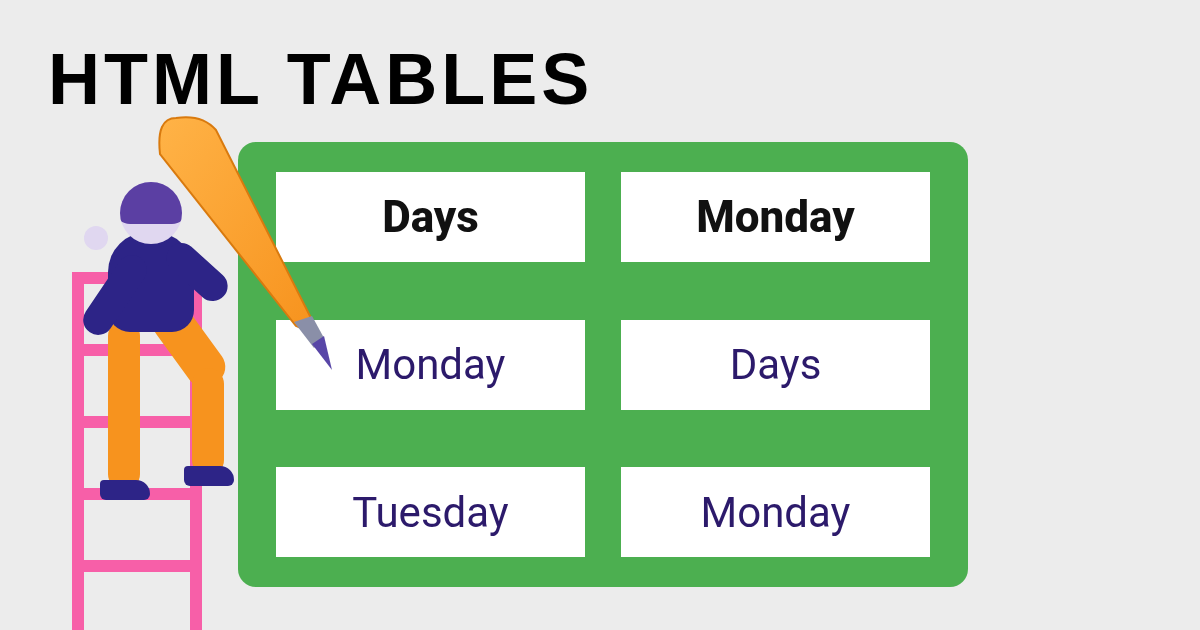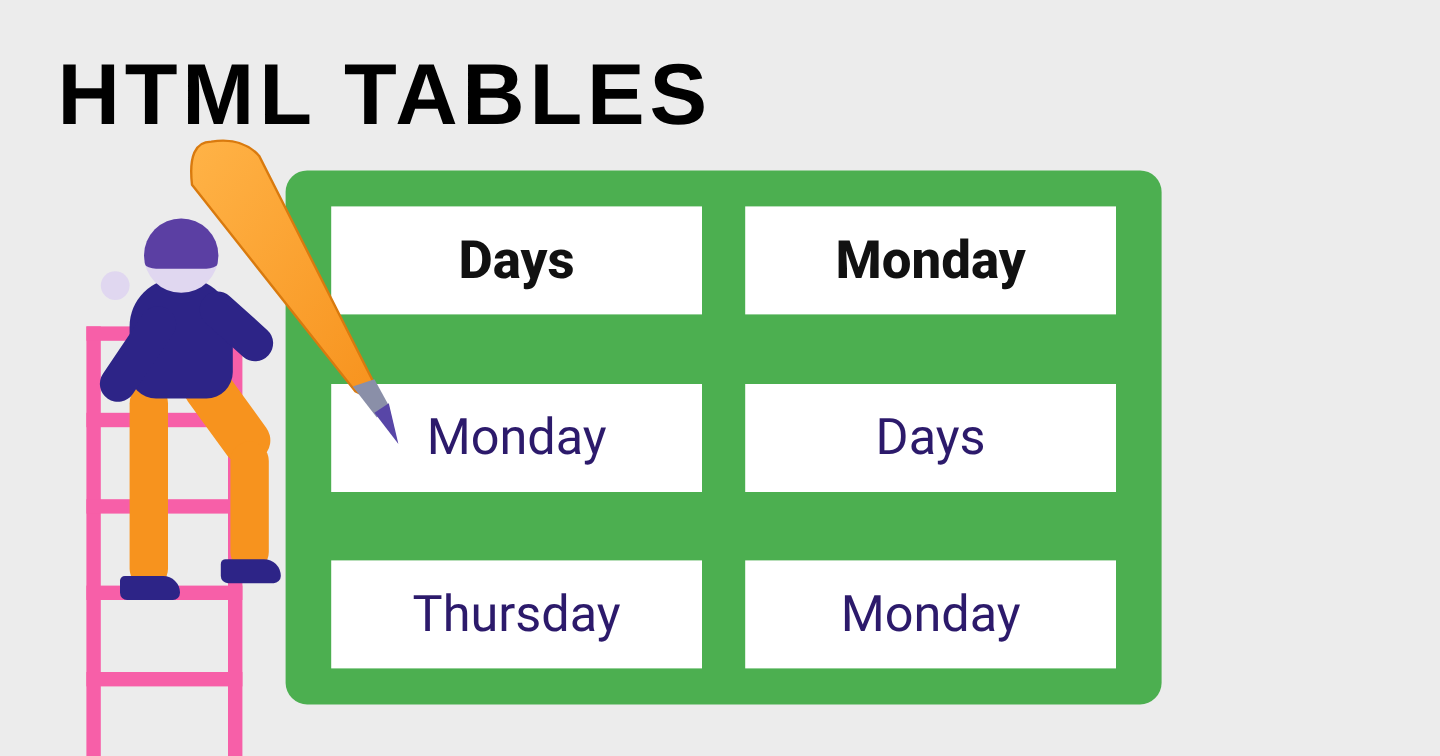--- a/index.html
+++ b/index.html
@@ -217,21 +217,21 @@
 <div class="table-card">
   <div class="row">
     <div class="cell header">Days</div>
     <div class="cell header">Monday</div>
   </div>
   <div class="row">
     <div class="cell">Monday</div>
     <div class="cell">Days</div>
   </div>
   <div class="row">
-    <div class="cell">Thursday</div>
+    <div class="cell">Tuesday</div>
     <div class="cell">Monday</div>
   </div>
 </div>
 
 <div class="ladder">
   <div class="rail left"></div>
   <div class="rail right"></div>
   <div class="rung" style="top:0"></div>
   <div class="rung" style="top:72px"></div>
   <div class="rung" style="top:144px"></div>

